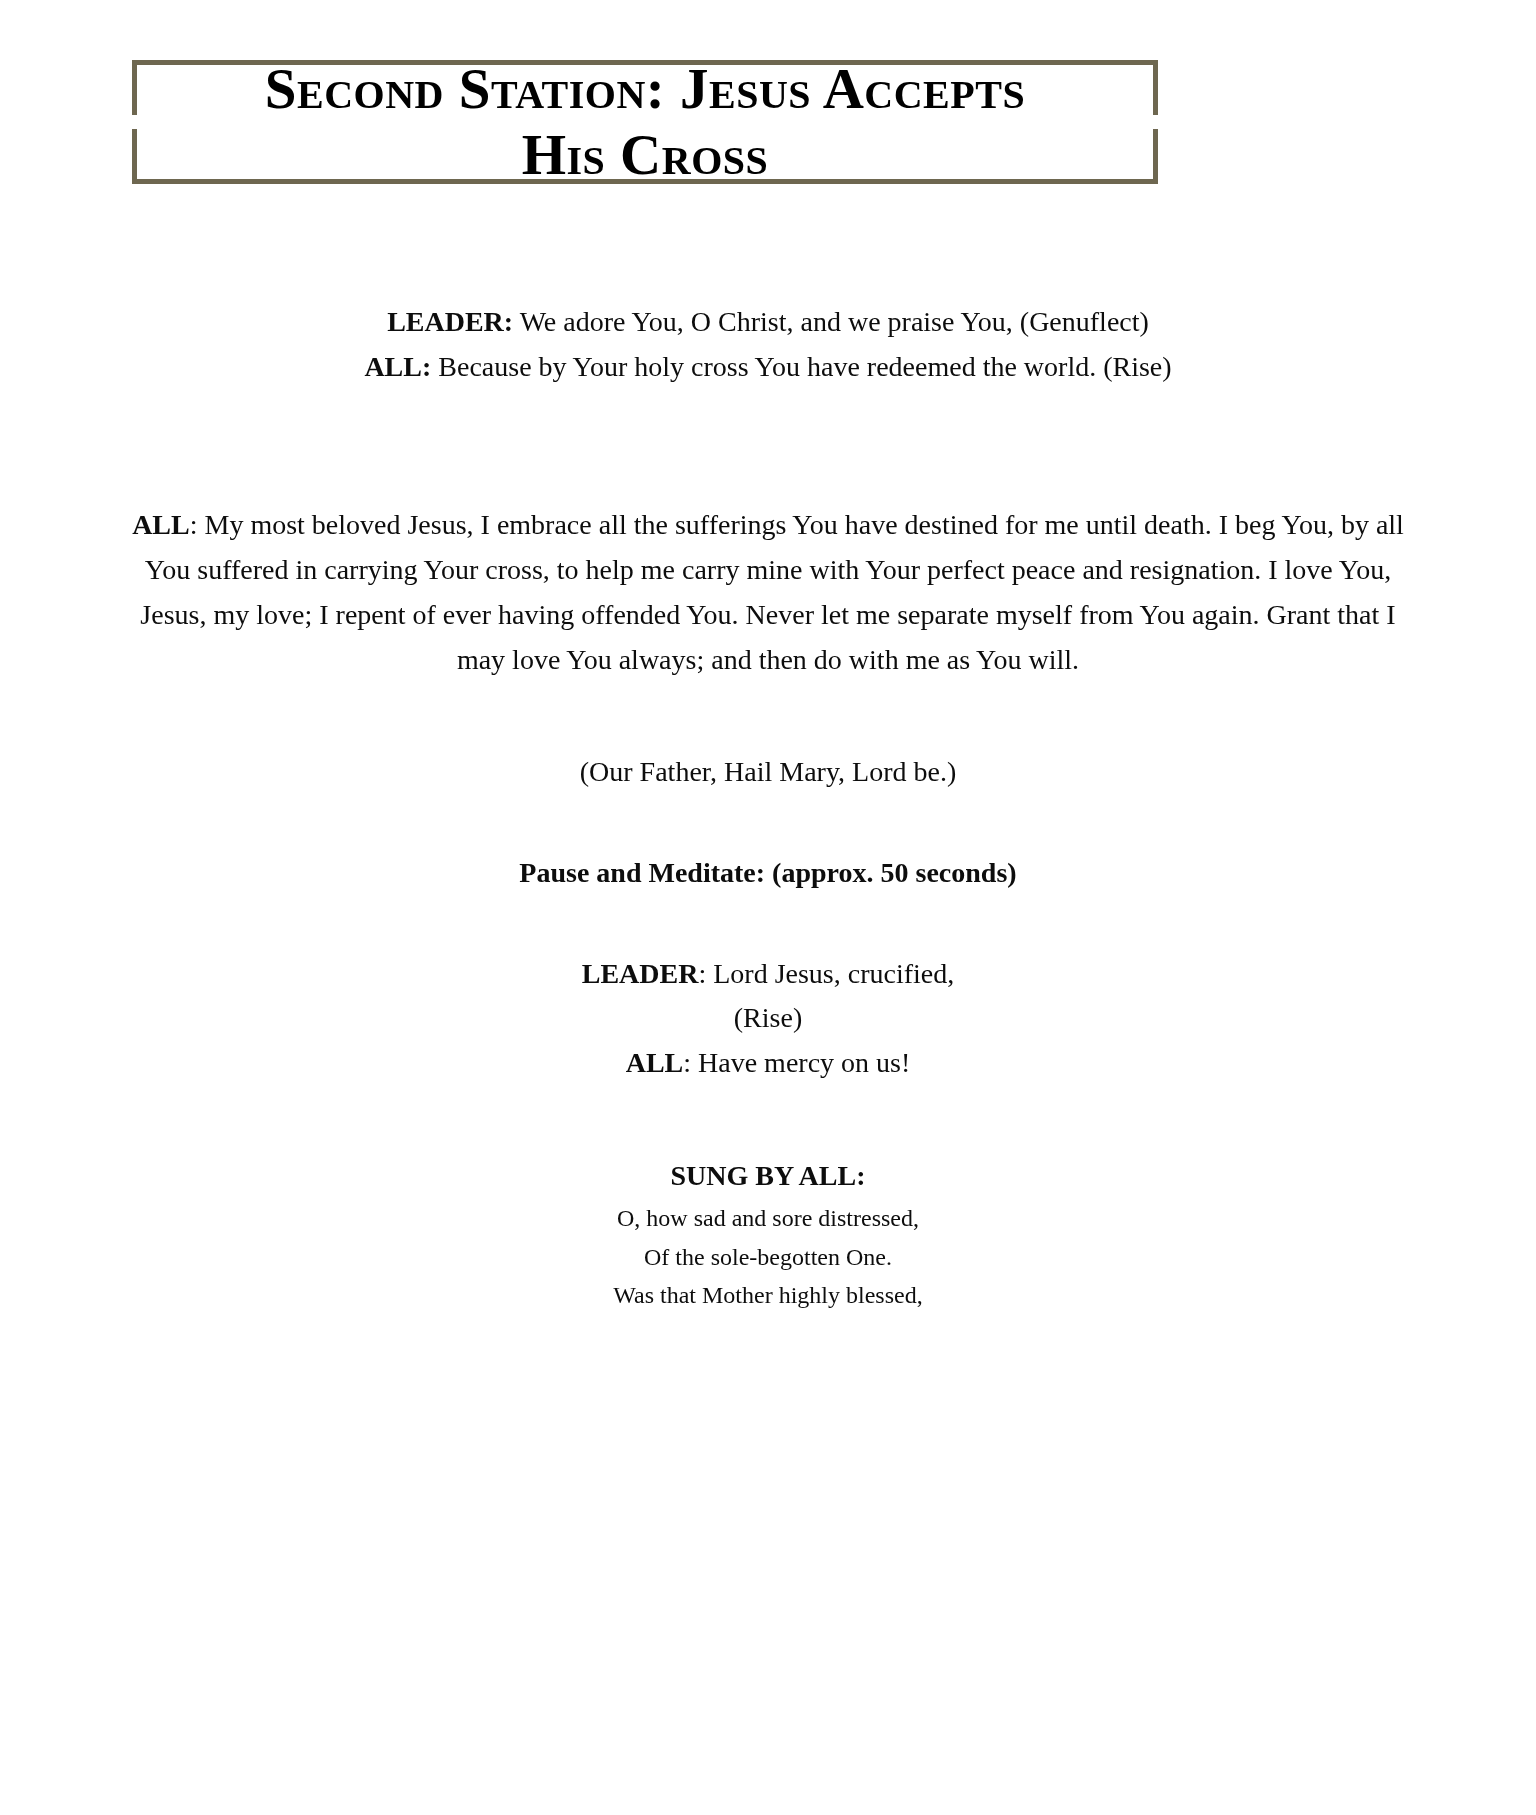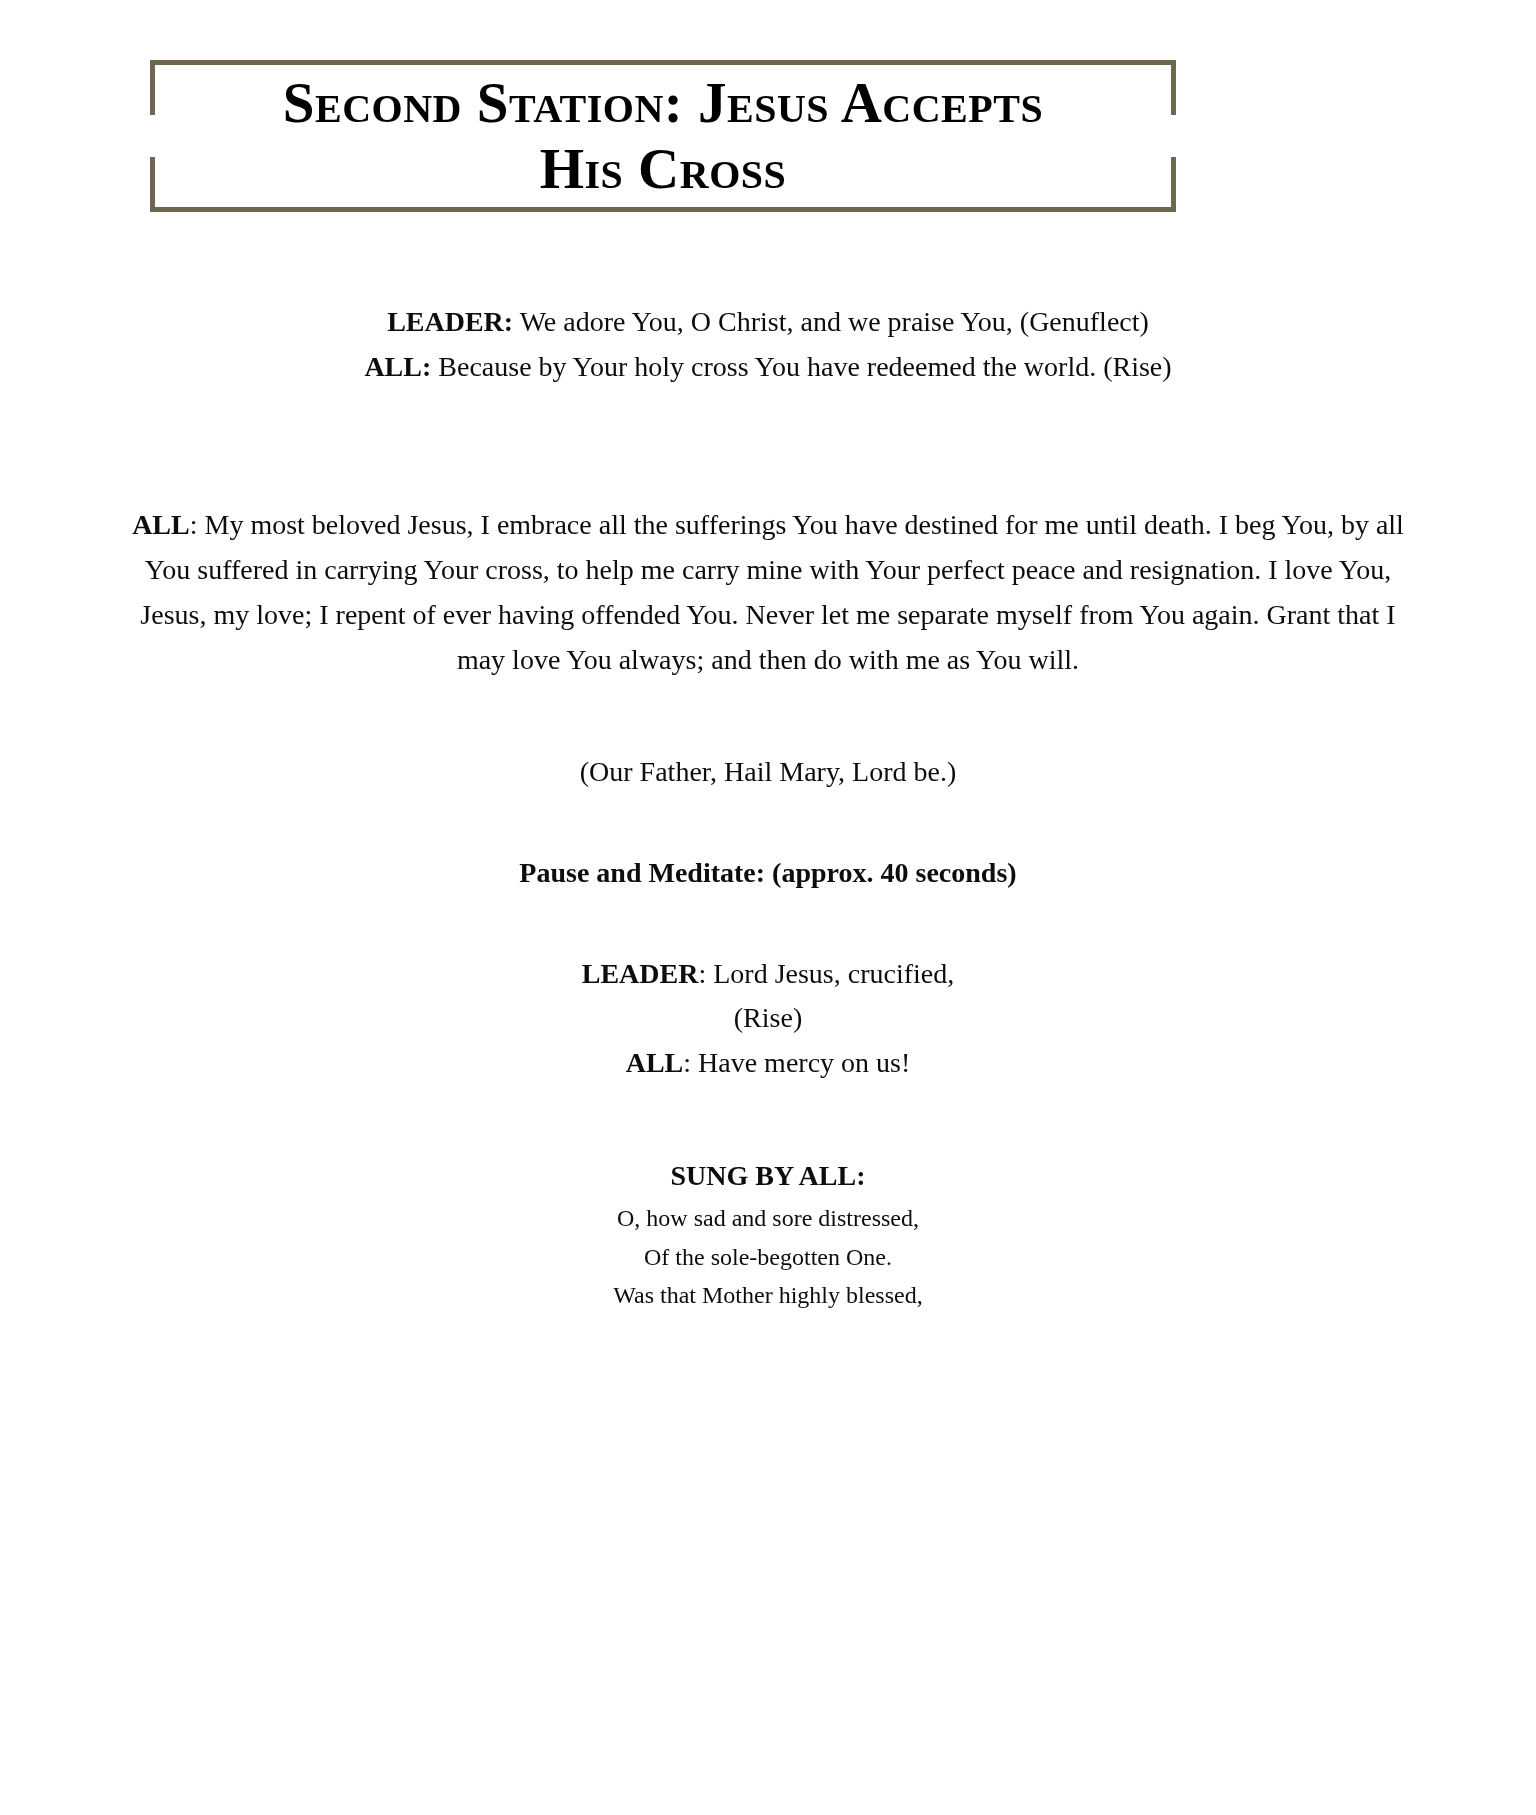--- a/index.html
+++ b/index.html
@@ -18,24 +18,24 @@
   .page {
     position: relative;
     width: 1536px;
     height: 1815px;
     box-sizing: border-box;
   }
 
   
   .title-block {
     position: absolute;
-    left: 150px;
+    left: 132px;
     top: 60px;
     width: 1026px;
-    height: 152px;
+    height: 124px;
   }
 
   
   .frame-top,
   .frame-bottom {
     position: absolute;
     left: 0;
     width: 100%;
     height: 5px;
     background: #6e6750;
@@ -145,21 +145,21 @@
     <div class="spacer-md"></div>
 
     <div class="block para"><span class="lead-nc">ALL</span><span>: My most beloved Jesus, I embrace all the sufferings You have destined for me until death. I beg You, by all You suffered in carrying Your cross, to help me carry mine with Your perfect peace and resignation. I love You, Jesus, my love; I repent of ever having offended You. Never let me separate myself from You again. Grant that I may love You always; and then do with me as You will.</span></div>
 
     <div class="spacer-md"></div>
 
     <div class="block">(Our Father, Hail Mary, Lord be.)</div>
 
     <div class="spacer-md"></div>
 
-    <div class="bold-line">Pause and Meditate: (approx. 40 seconds)</div>
+    <div class="bold-line">Pause and Meditate: (approx. 50 seconds)</div>
 
     <div class="spacer-md"></div>
 
     <div class="block">
       <div><span class="lead-nc">LEADER</span><span>: Lord Jesus, crucified,</span></div>
       <div>(Rise)</div>
       <div><span class="lead-nc">ALL</span><span>: Have mercy on us!</span></div>
     </div>
 
     <div class="spacer-md"></div>

